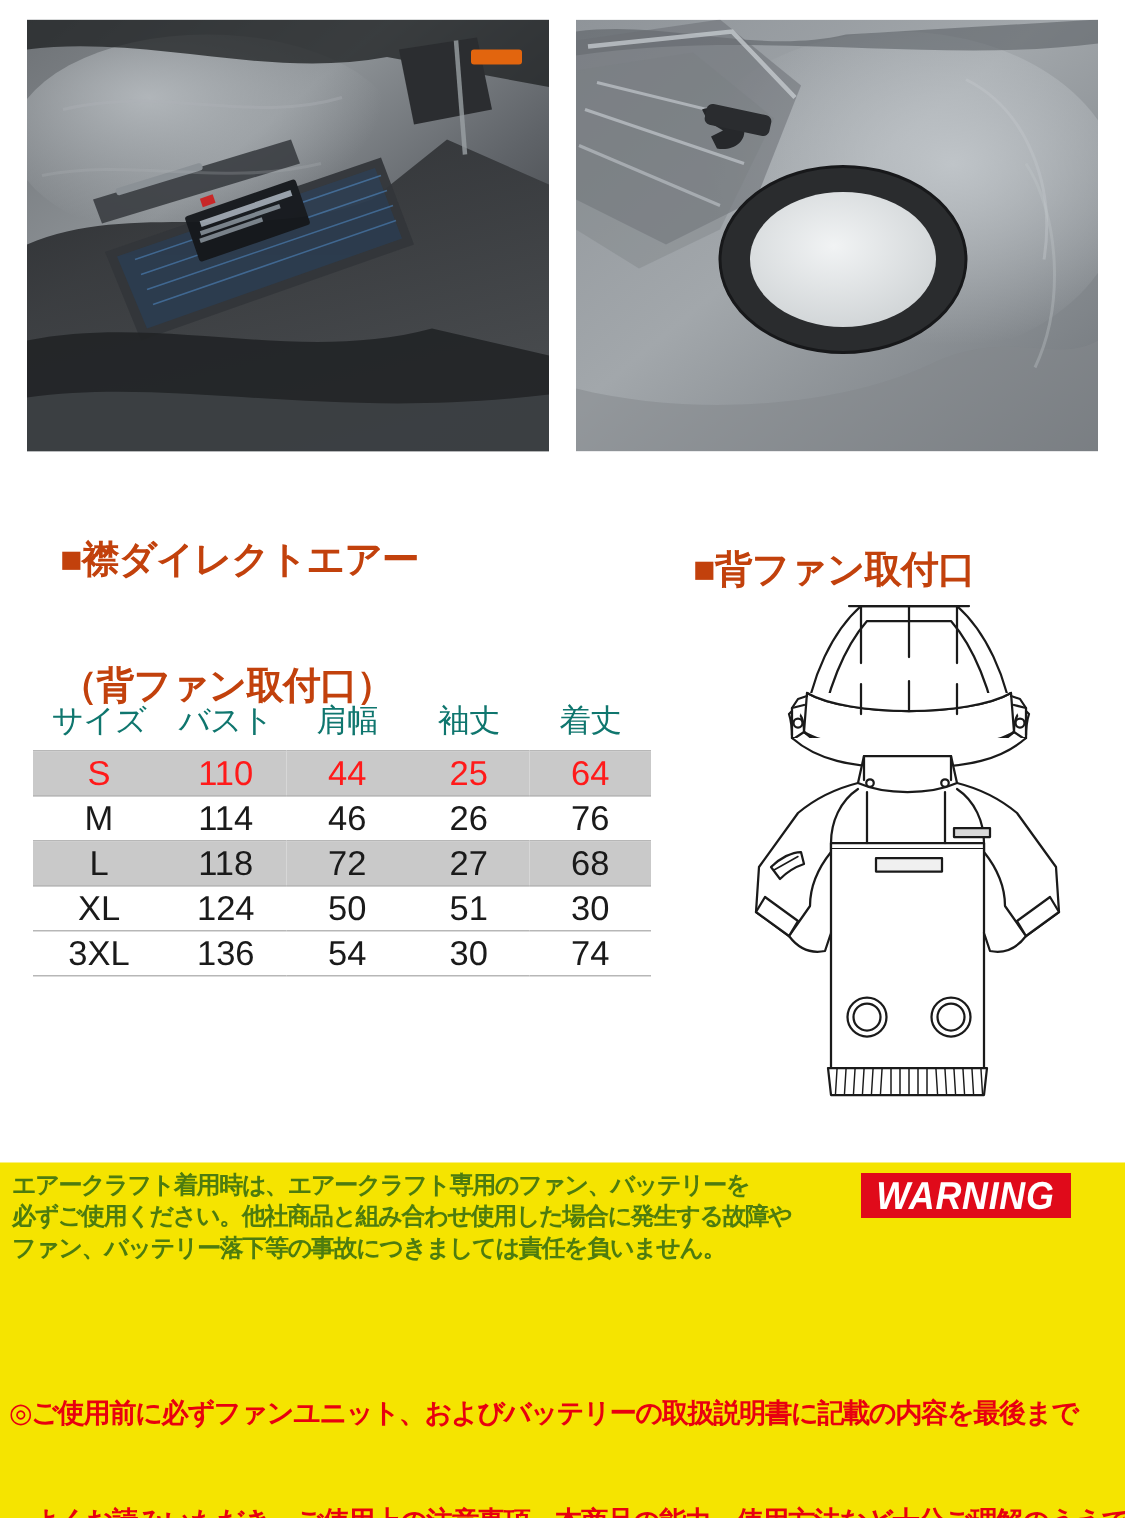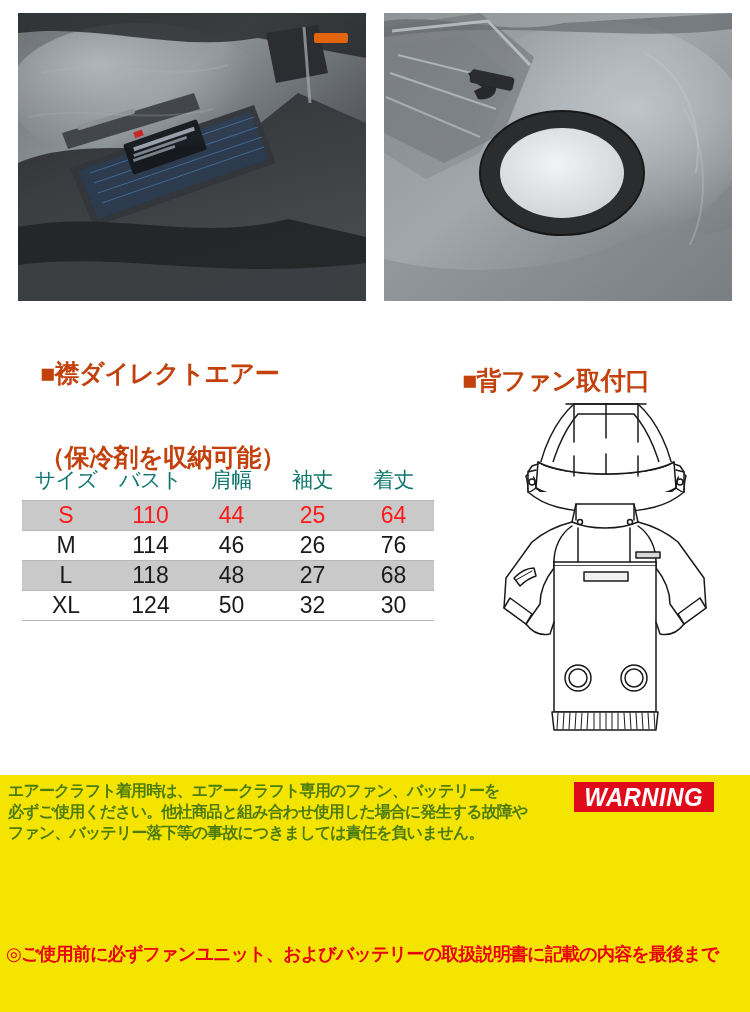--- a/index.html
+++ b/index.html
@@ -144,21 +144,21 @@
     left: 6px;
     top: 106px;
     width: 744px;
     color: #e8000f;
     font-size: 18px;
     font-weight: bold;
     line-height: 1.35;
     letter-spacing: -0.8px;
     white-space: pre;
   }
-  .warn-notes .note-line { display: block; margin-top: 12px; }
+  .warn-notes .note-line { display: block; }
   .warn-notes .indent { padding-left: 16px; }
 </style>
 </head>
 <body>
 
 <div class="photo-row">
 
   <div class="photo photo-left">
     <svg viewBox="0 0 348 288" preserveAspectRatio="none">
       <defs>
@@ -243,21 +243,21 @@
       <ellipse cx="178" cy="160" rx="82" ry="62" fill="none" stroke="#17181a" stroke-width="2"></ellipse>
       <path d="M240 228 C290 206 320 230 348 214 L348 288 L0 288 L0 246 C80 266 180 258 240 228 Z" fill="#83888c" opacity="0.5"></path>
       <path d="M260 40 C300 60 320 110 312 160" stroke="#c0c5c9" stroke-width="2" fill="none" opacity="0.45"></path>
       <path d="M300 96 C322 130 326 190 306 232" stroke="#c0c5c9" stroke-width="2" fill="none" opacity="0.35"></path>
     </svg>
   </div>
 </div>
 
 <div class="caption caption-left">
   <span class="cap-line">■襟ダイレクトエアー</span>
-  <span class="cap-line">（保冷剤を収納可能）</span>
+  <span class="cap-line">（背ファン取付口）</span>
 </div>
 
 <div class="caption caption-right">
   <span class="cap-line">■背ファン取付口</span>
 </div>
 
 <table class="size-table">
   <colgroup>
     <col class="c-size">
       <col class="c-val">
@@ -285,30 +285,37 @@
     <tr>
       <td>M</td>
       <td>114</td>
       <td>46</td>
       <td>26</td>
       <td>76</td>
     </tr>
     <tr class="shaded">
       <td>L</td>
       <td>118</td>
-      <td>48</td>
+      <td>72</td>
       <td>27</td>
       <td>68</td>
     </tr>
     <tr>
       <td>XL</td>
       <td>124</td>
       <td>50</td>
-      <td>32</td>
+      <td>51</td>
       <td>30</td>
+    </tr>
+    <tr>
+      <td>3XL</td>
+      <td>136</td>
+      <td>54</td>
+      <td>30</td>
+      <td>74</td>
     </tr>
   </tbody>
 </table>
 
 <div class="sketch">
   <svg viewBox="0 0 272 356">
     <g fill="#ffffff" stroke="#1a1a1a" stroke-width="1.5" stroke-linejoin="round" stroke-linecap="round">
 
       <path d="M66 96 C70 58 86 28 104 12 L168 12 C186 28 202 58 206 96 L196 104 C192 68 178 38 164 22 L108 22 C94 38 80 68 76 104 Z"></path>
       <path d="M66 96 C66 88 64 84 60 80 L56 84 C58 90 58 96 58 100 L60 100 Z"></path>

